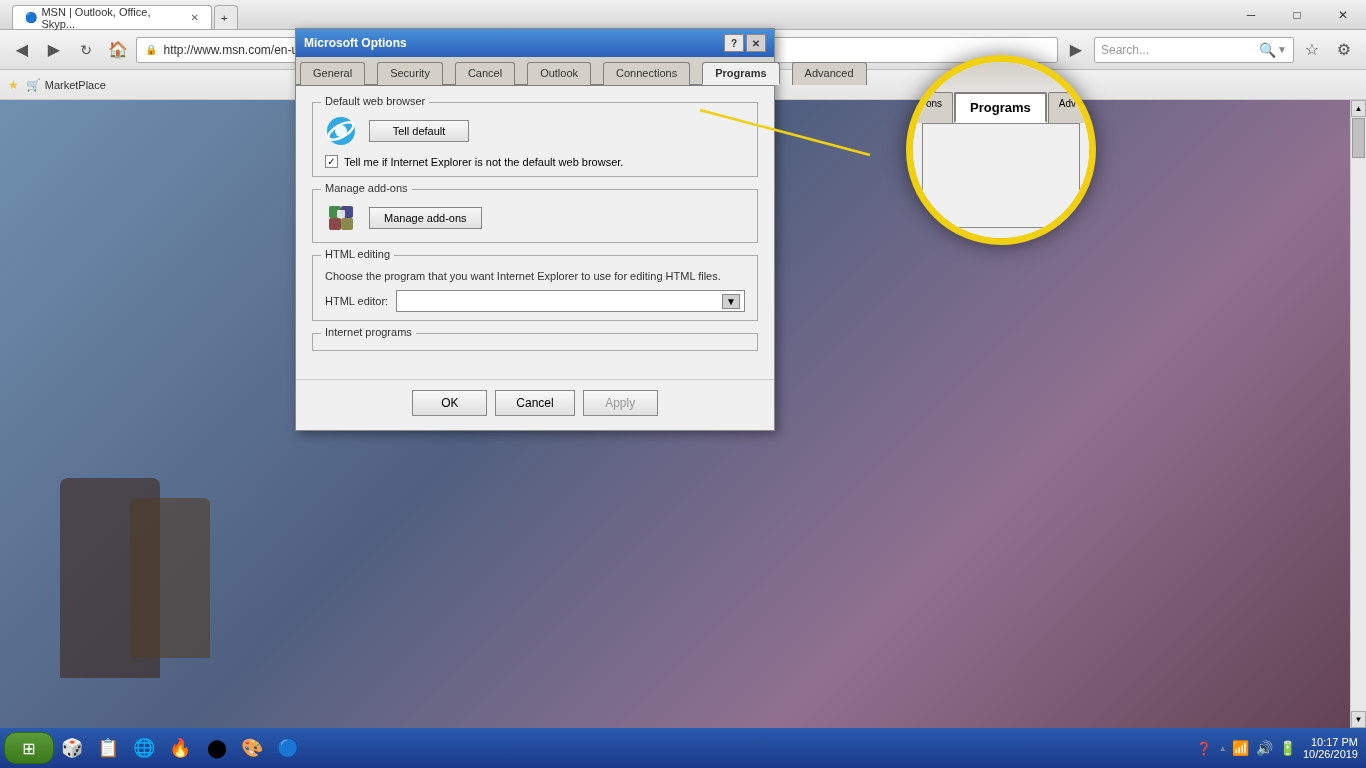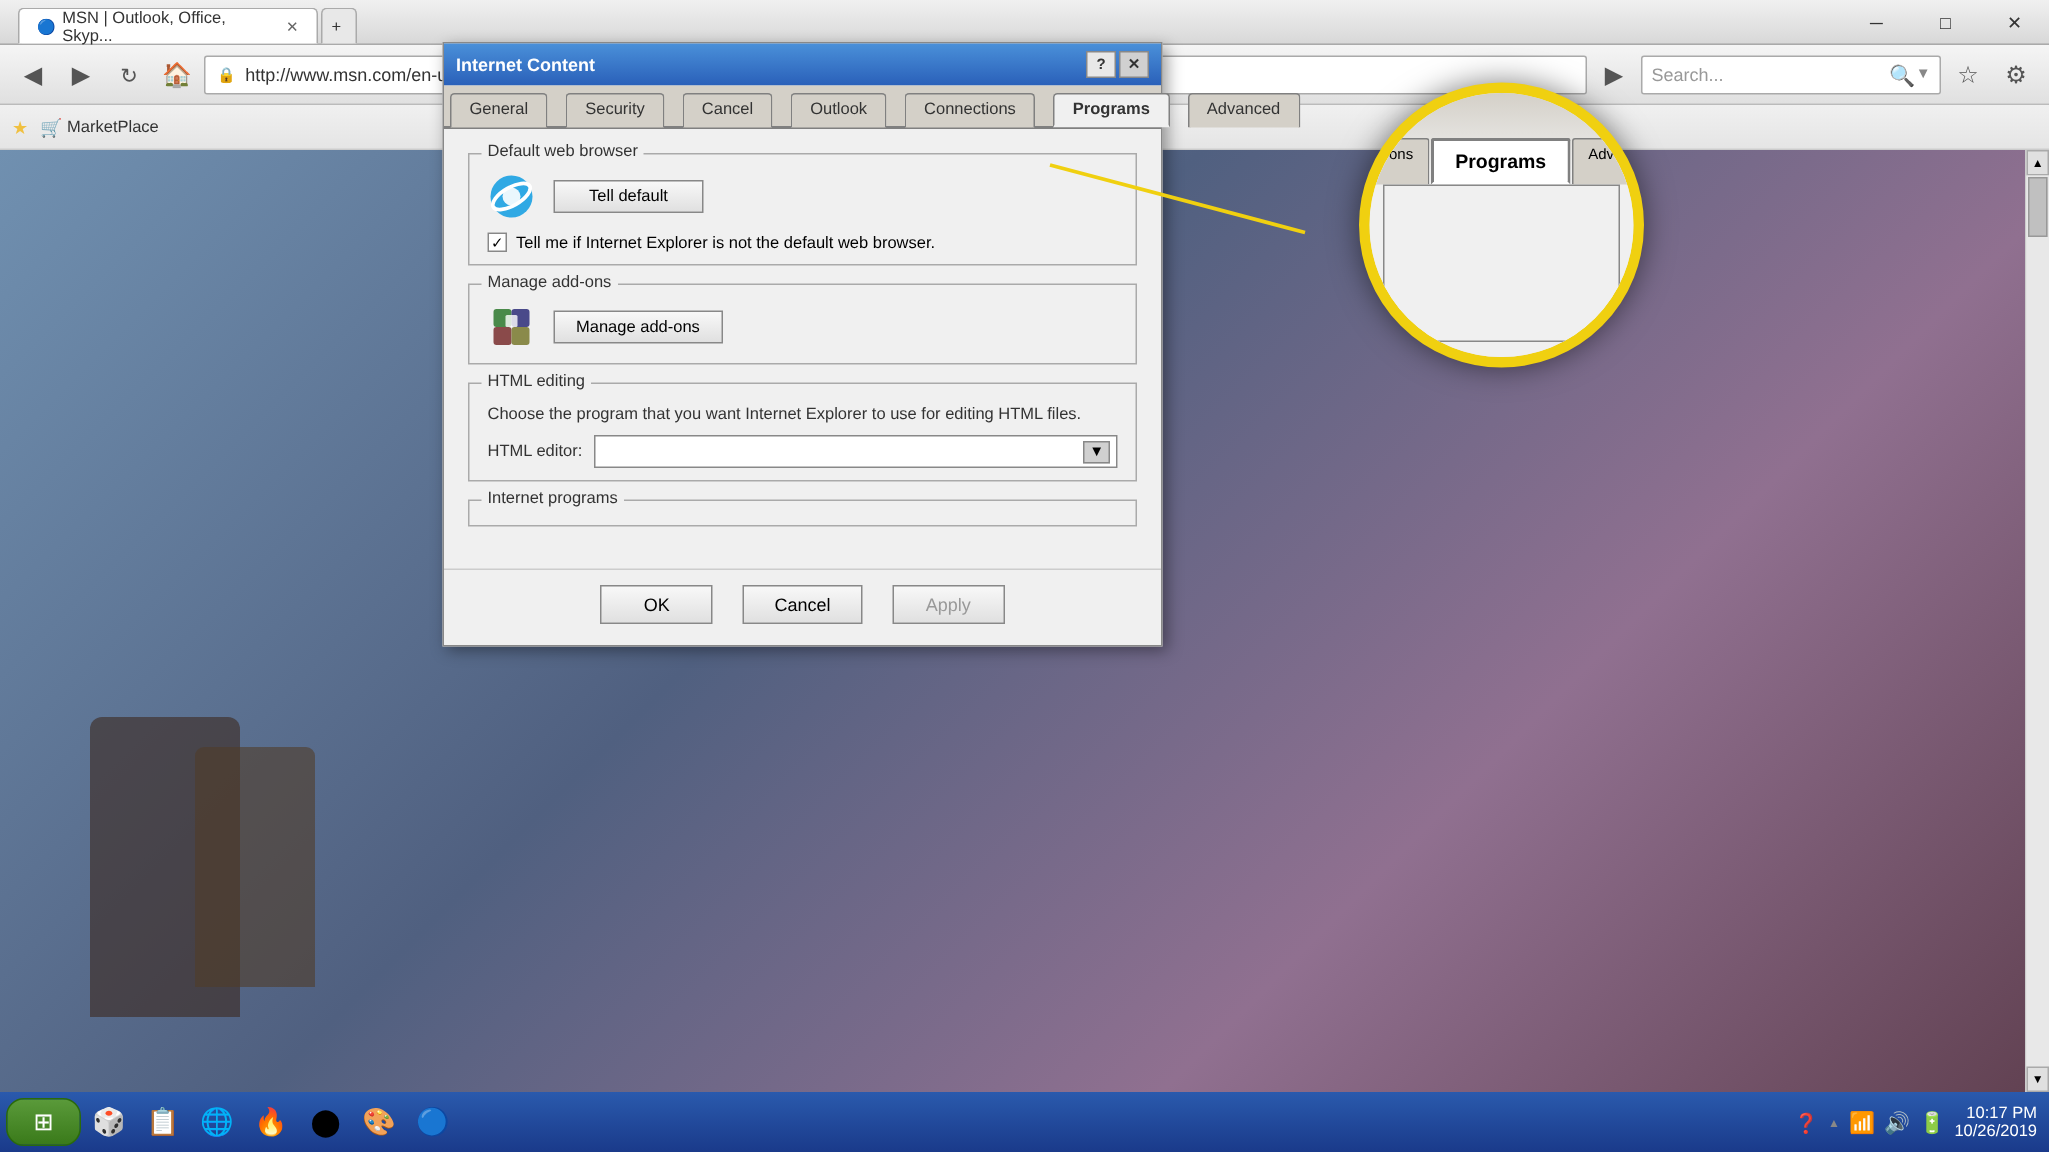--- a/index.html
+++ b/index.html
@@ -180,21 +180,21 @@
     .checkbox-box {
       width: 13px; height: 13px; border: 1px solid #888; background: #fff;
       display: flex; align-items: center; justify-content: center; font-size: 10px;
     }
 
     .html-editor-row { display: flex; align-items: center; gap: 8px; margin-top: 8px; font-size: 11px; }
     .html-editor-label { font-size: 11px; color: #333; }
 
     
     .dialog-footer {
-      display: flex; justify-content: center; gap: 20px;
+      display: flex; justify-content: center; gap: 8px;
       padding: 10px 16px 14px;
       background: #f0f0f0;
       border-top: 1px solid #ccc;
     }
     .footer-btn {
       background: linear-gradient(180deg, #f8f8f8, #e0e0e0);
       border: 1px solid #888; padding: 5px 20px; font-size: 12px;
       cursor: pointer; min-width: 75px; text-align: center;
     }
     .footer-btn.disabled { color: #999; }
@@ -356,21 +356,21 @@
       <div>10:17 PM</div>
       <div>10/26/2019</div>
     </div>
   </div>
 </div>
 
 <div class="dialog-overlay">
   <div class="dialog">
 
     <div class="dialog-titlebar">
-      <span>Internet Content</span>
+      <span>Microsoft Options</span>
       <div class="dialog-title-btns">
         <div class="dialog-title-btn help-btn">?</div>
         <div class="dialog-title-btn">✕</div>
       </div>
     </div>
 
     <div class="dialog-tabs">
       <div class="dialog-tab">General</div>
       <div class="dialog-tab">Security</div>
       <div class="dialog-tab">Cancel</div>

